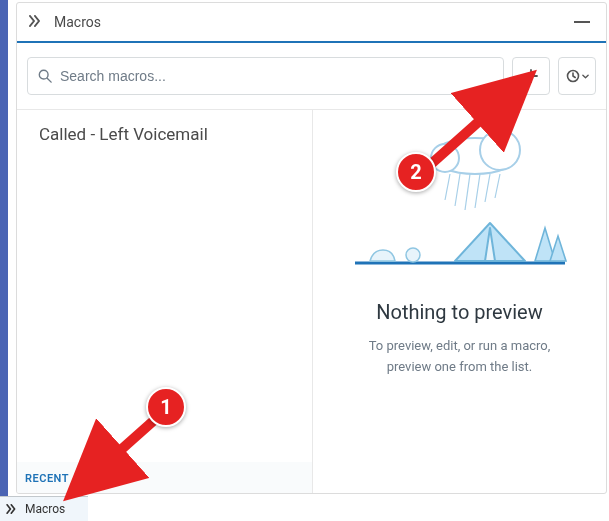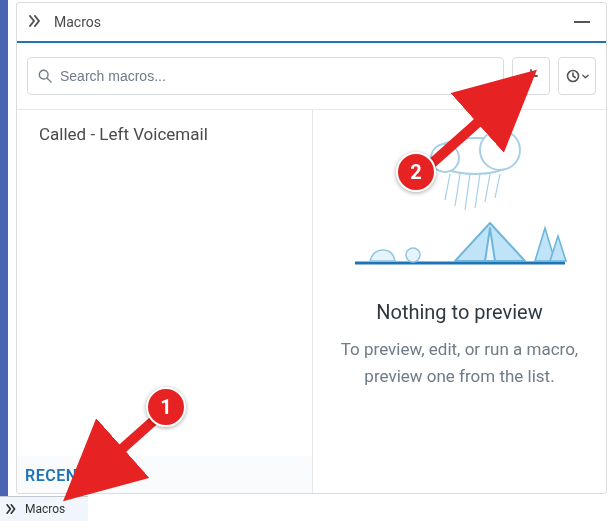--- a/index.html
+++ b/index.html
@@ -88,21 +88,21 @@
   }
   .list-items { flex:1; }
   .list-item {
     padding: 14px 22px;
     font-size: 17px;
     color: #4a4a4a;
     cursor: pointer;
   }
   .recent-label {
     padding: 10px 8px 8px 8px;
-    font-size: 16px;
+    font-size: 11px;
     letter-spacing: 0.5px;
     color: #1f73b7;
     font-weight: 600;
     background: #f9fbfc;
   }
   .preview-col {
     flex: 1;
     display: flex;
     flex-direction: column;
     align-items: center;
@@ -110,21 +110,21 @@
     text-align: center;
   }
   .illus { width: 230px; height: 150px; }
   .preview-title {
     margin-top: 22px;
     font-size: 20px;
     color: #2f3941;
   }
   .preview-sub {
     margin-top: 12px;
-    font-size: 17px;
+    font-size: 13px;
     line-height: 1.6;
     color: #6f7b87;
   }
   .taskbar-tab {
     position: absolute;
     left: 0; bottom: 0;
     height: 25px;
     width: 88px;
     background: #f0f6fb;
     border-top: 1px solid #c2c8cc;

